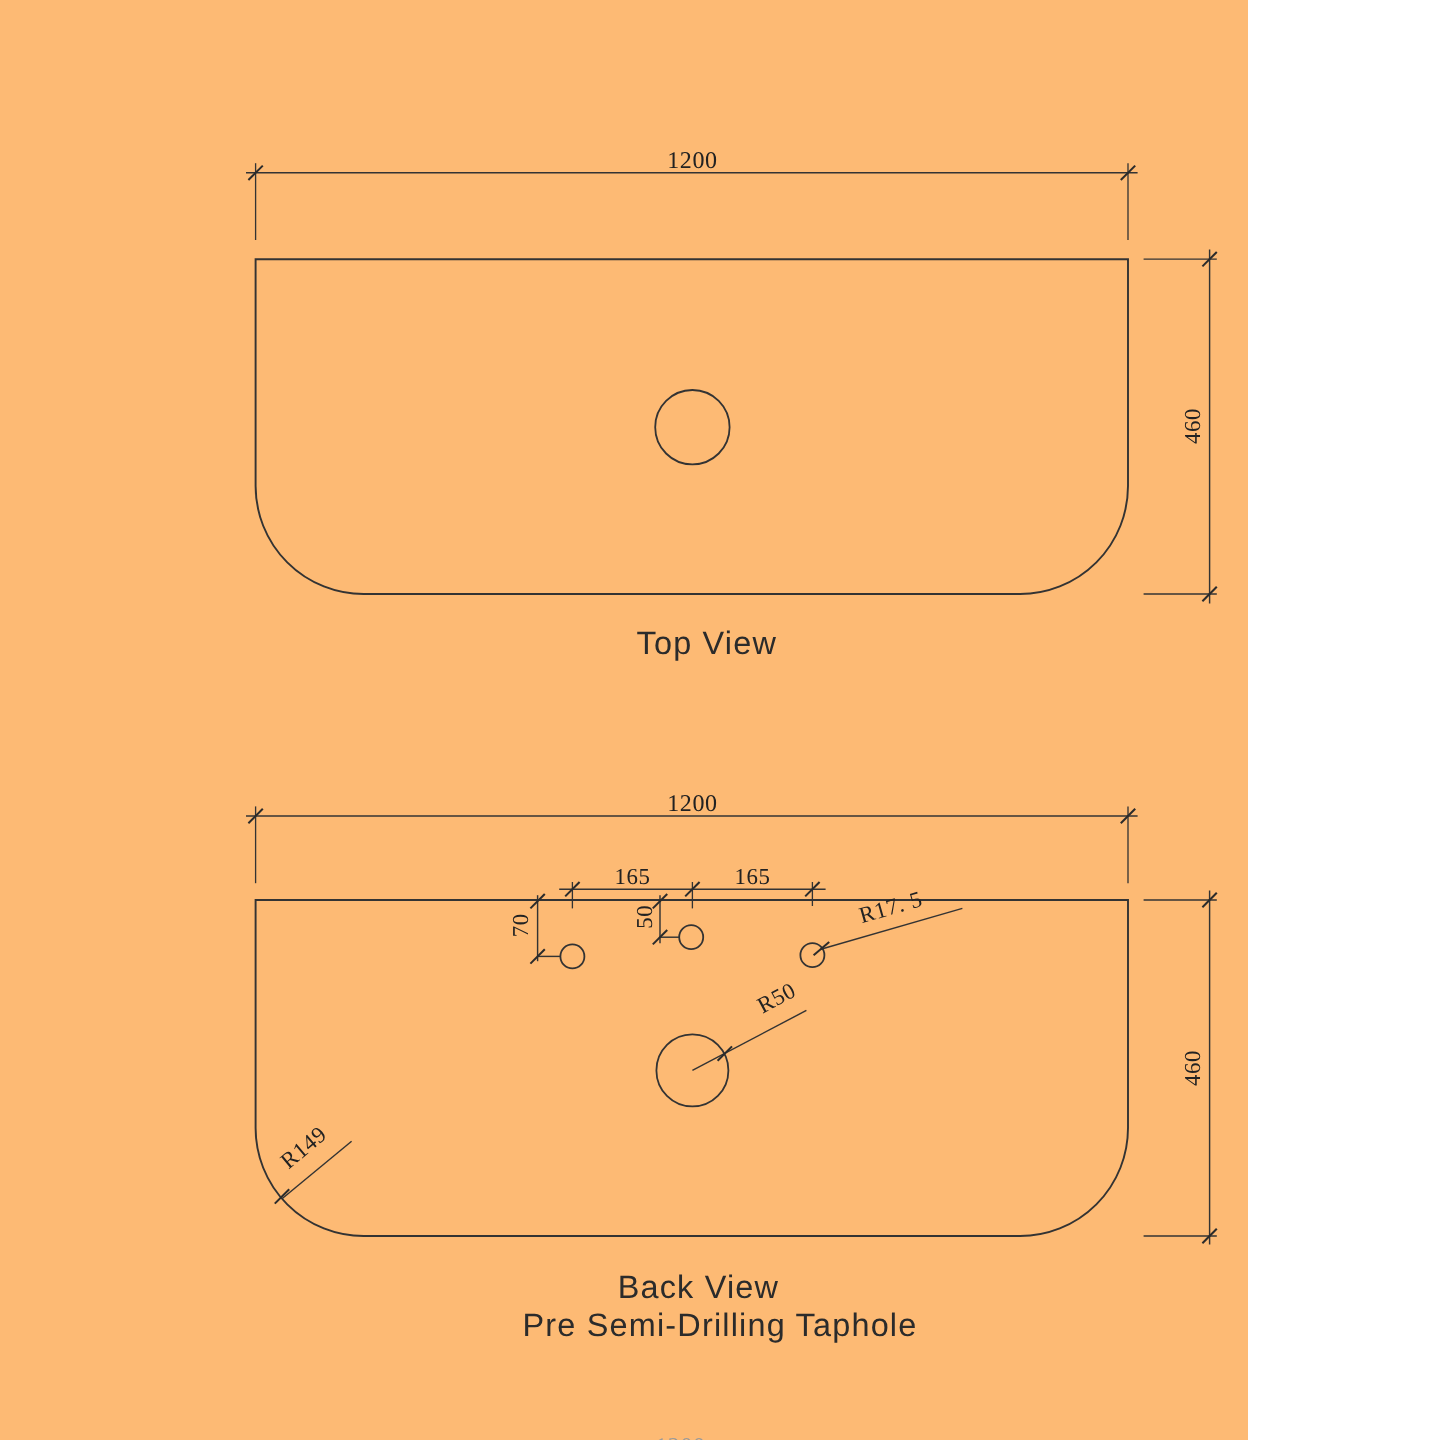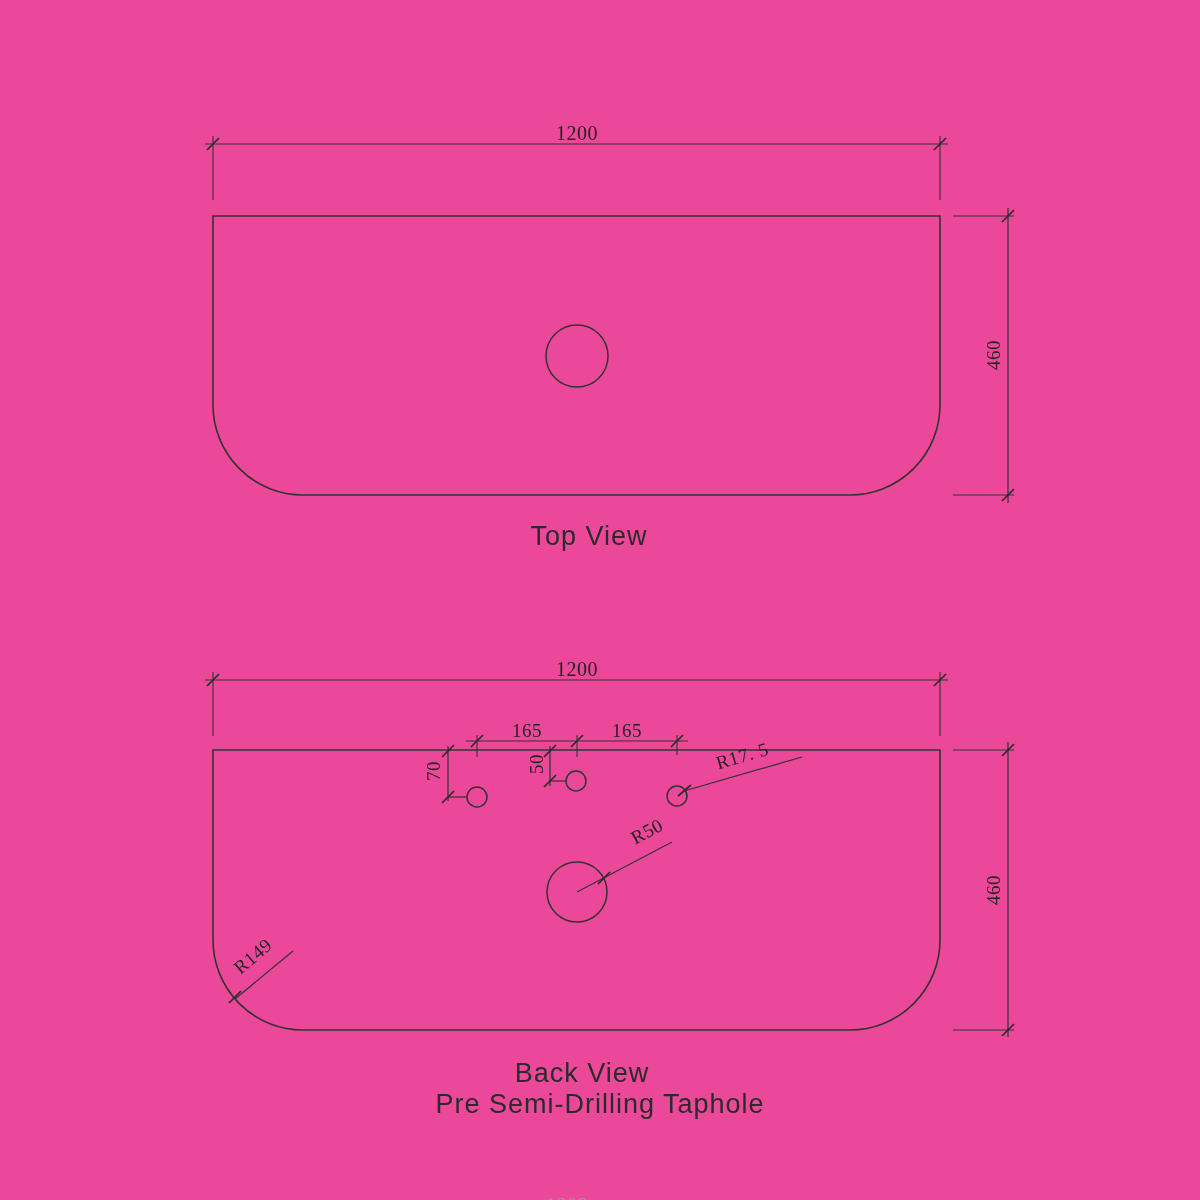--- a/index.html
+++ b/index.html
@@ -1,20 +1,20 @@
 <!DOCTYPE html>
 <html><head>
 <meta charset="utf-8">
 <style>
   html, body { margin: 0; padding: 0; background: #ffffff; }
   .page {
     position: relative;
-    width: 1200px;
+    width: 1040px;
     height: 1200px;
-    background: #ec4899;
+    background: #fdba74;
     overflow: hidden;
     font-family: "Liberation Sans", sans-serif;
   }
   svg { display: block; }
   .outline   { fill: none; stroke: #333333; stroke-width: 1.6; }
   .hole      { fill: none; stroke: #333333; stroke-width: 1.5; }
   .dimline   { fill: none; stroke: #333333; stroke-width: 1.2; }
   .extline   { fill: none; stroke: #333333; stroke-width: 1.1; }
   .tick      { fill: none; stroke: #2b2b2b; stroke-width: 1.7; }
   .dimtext   {

